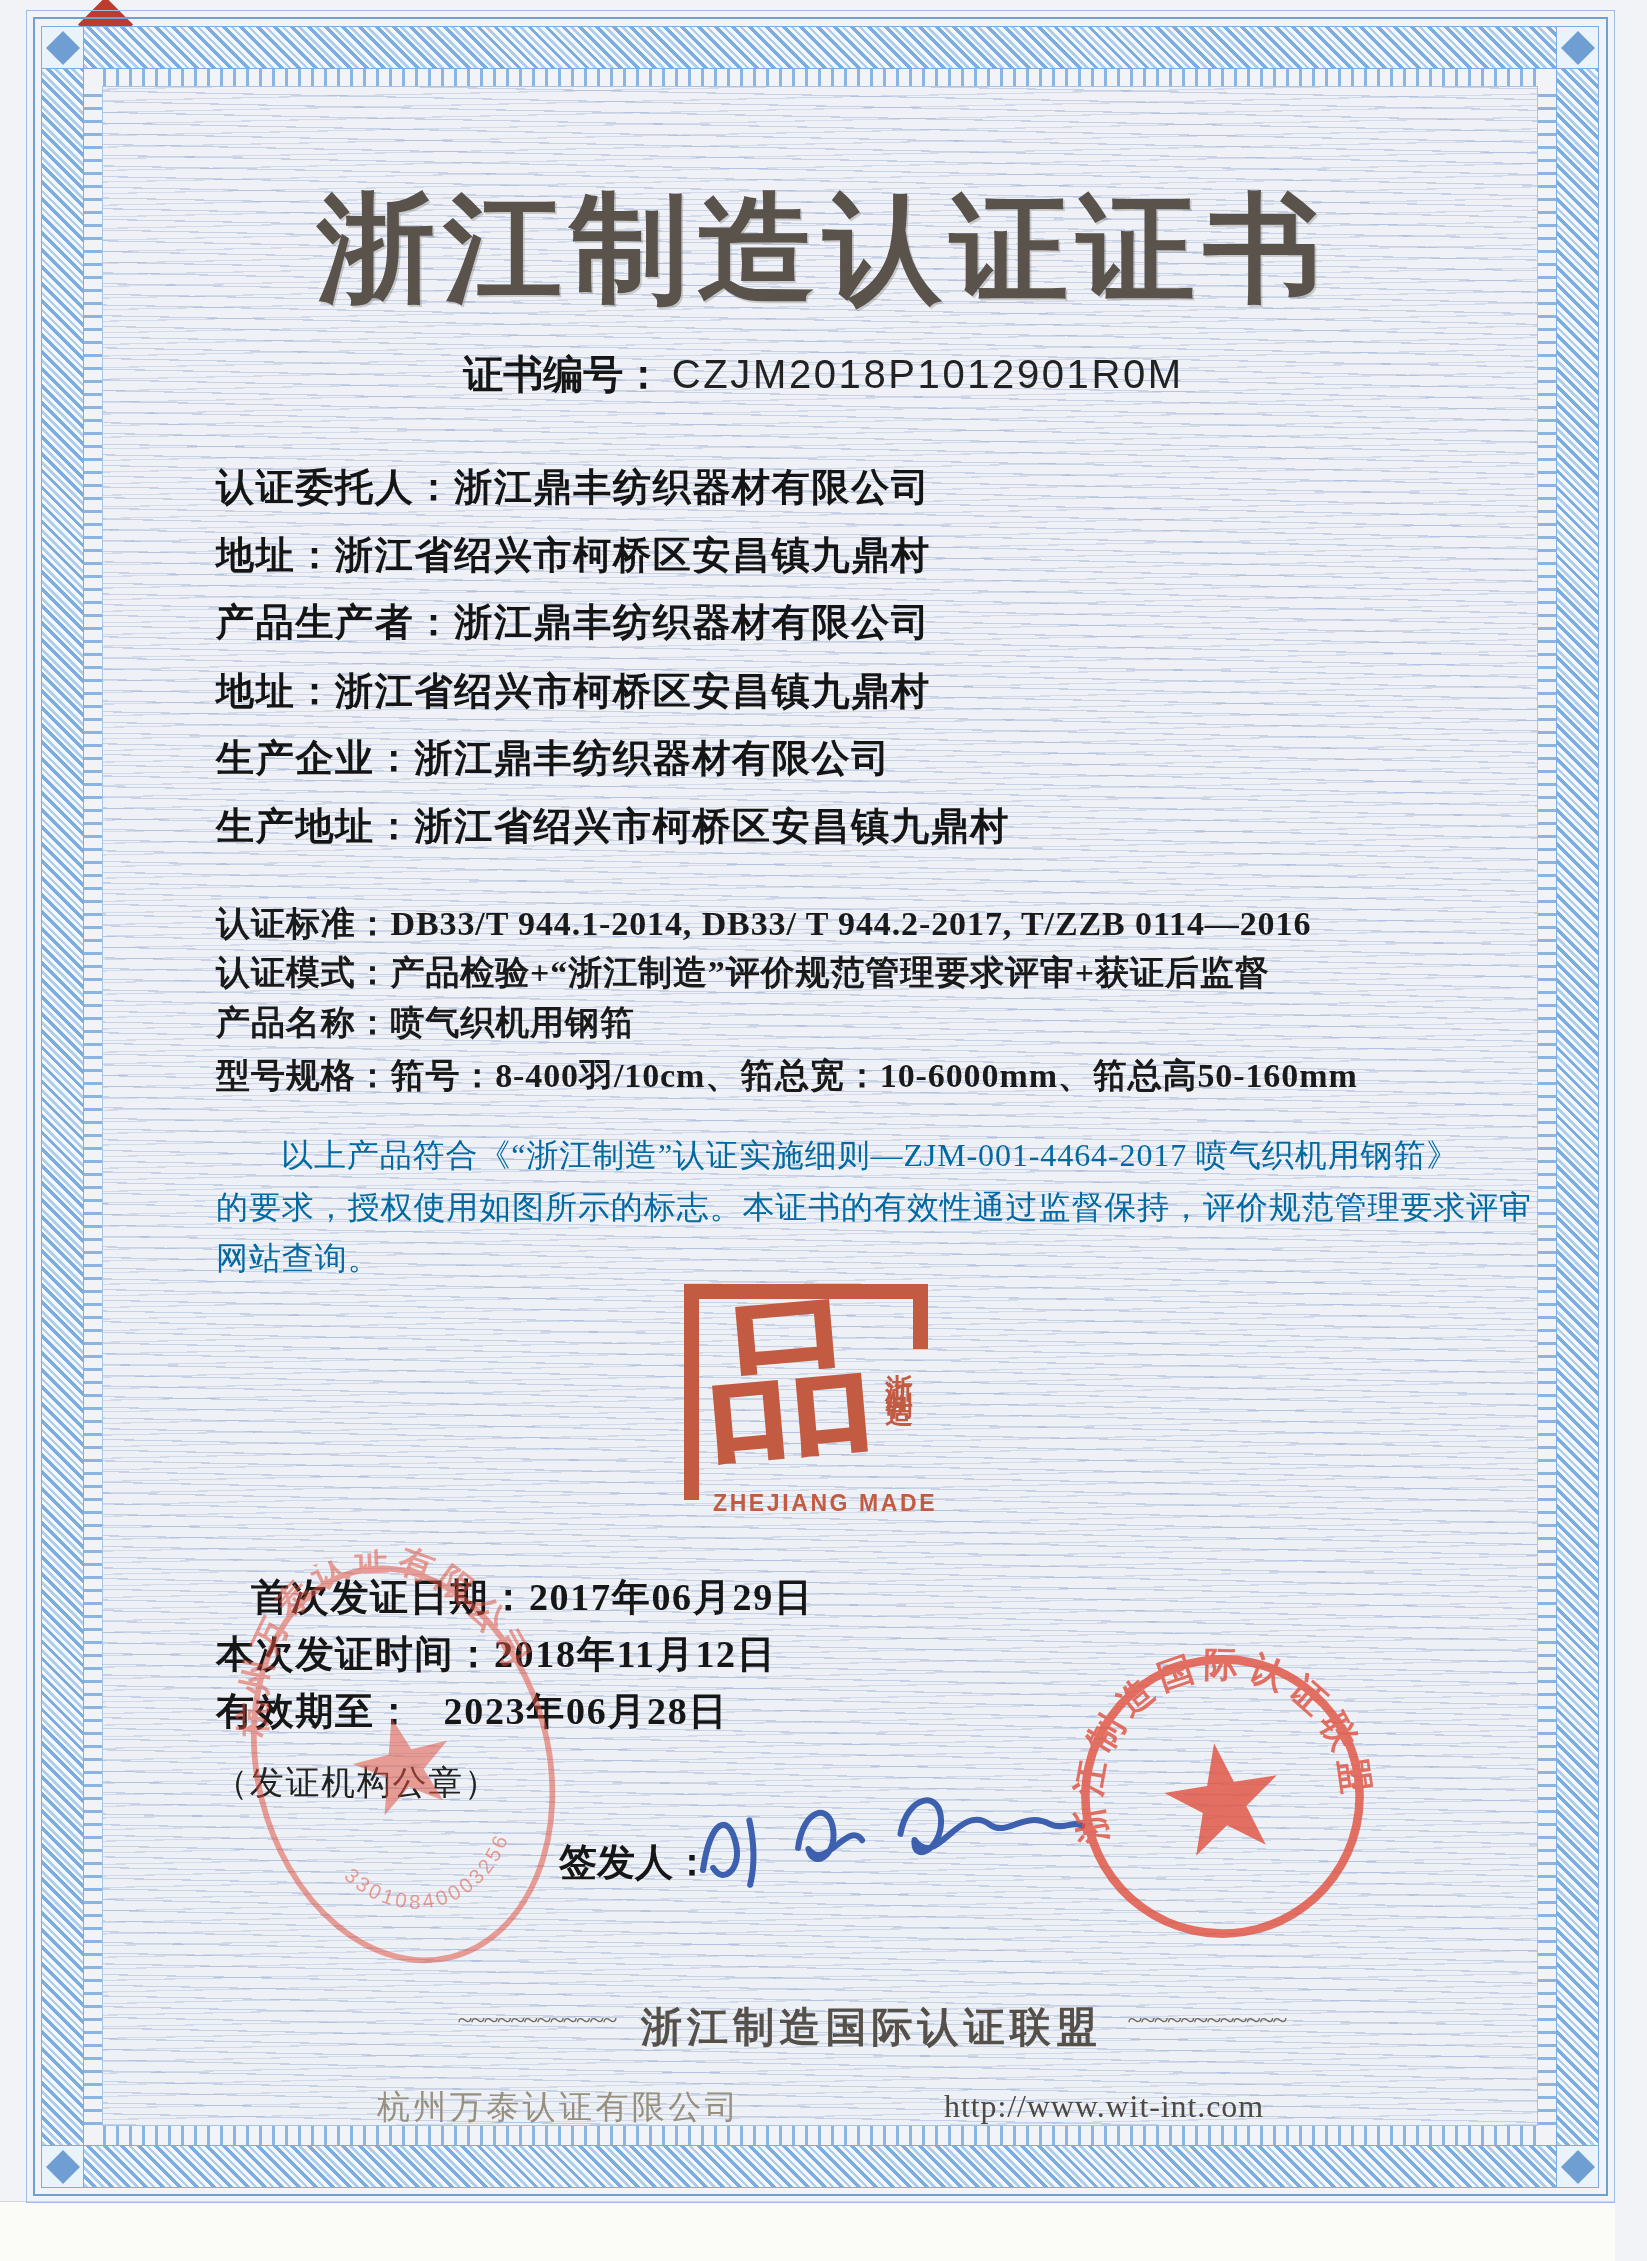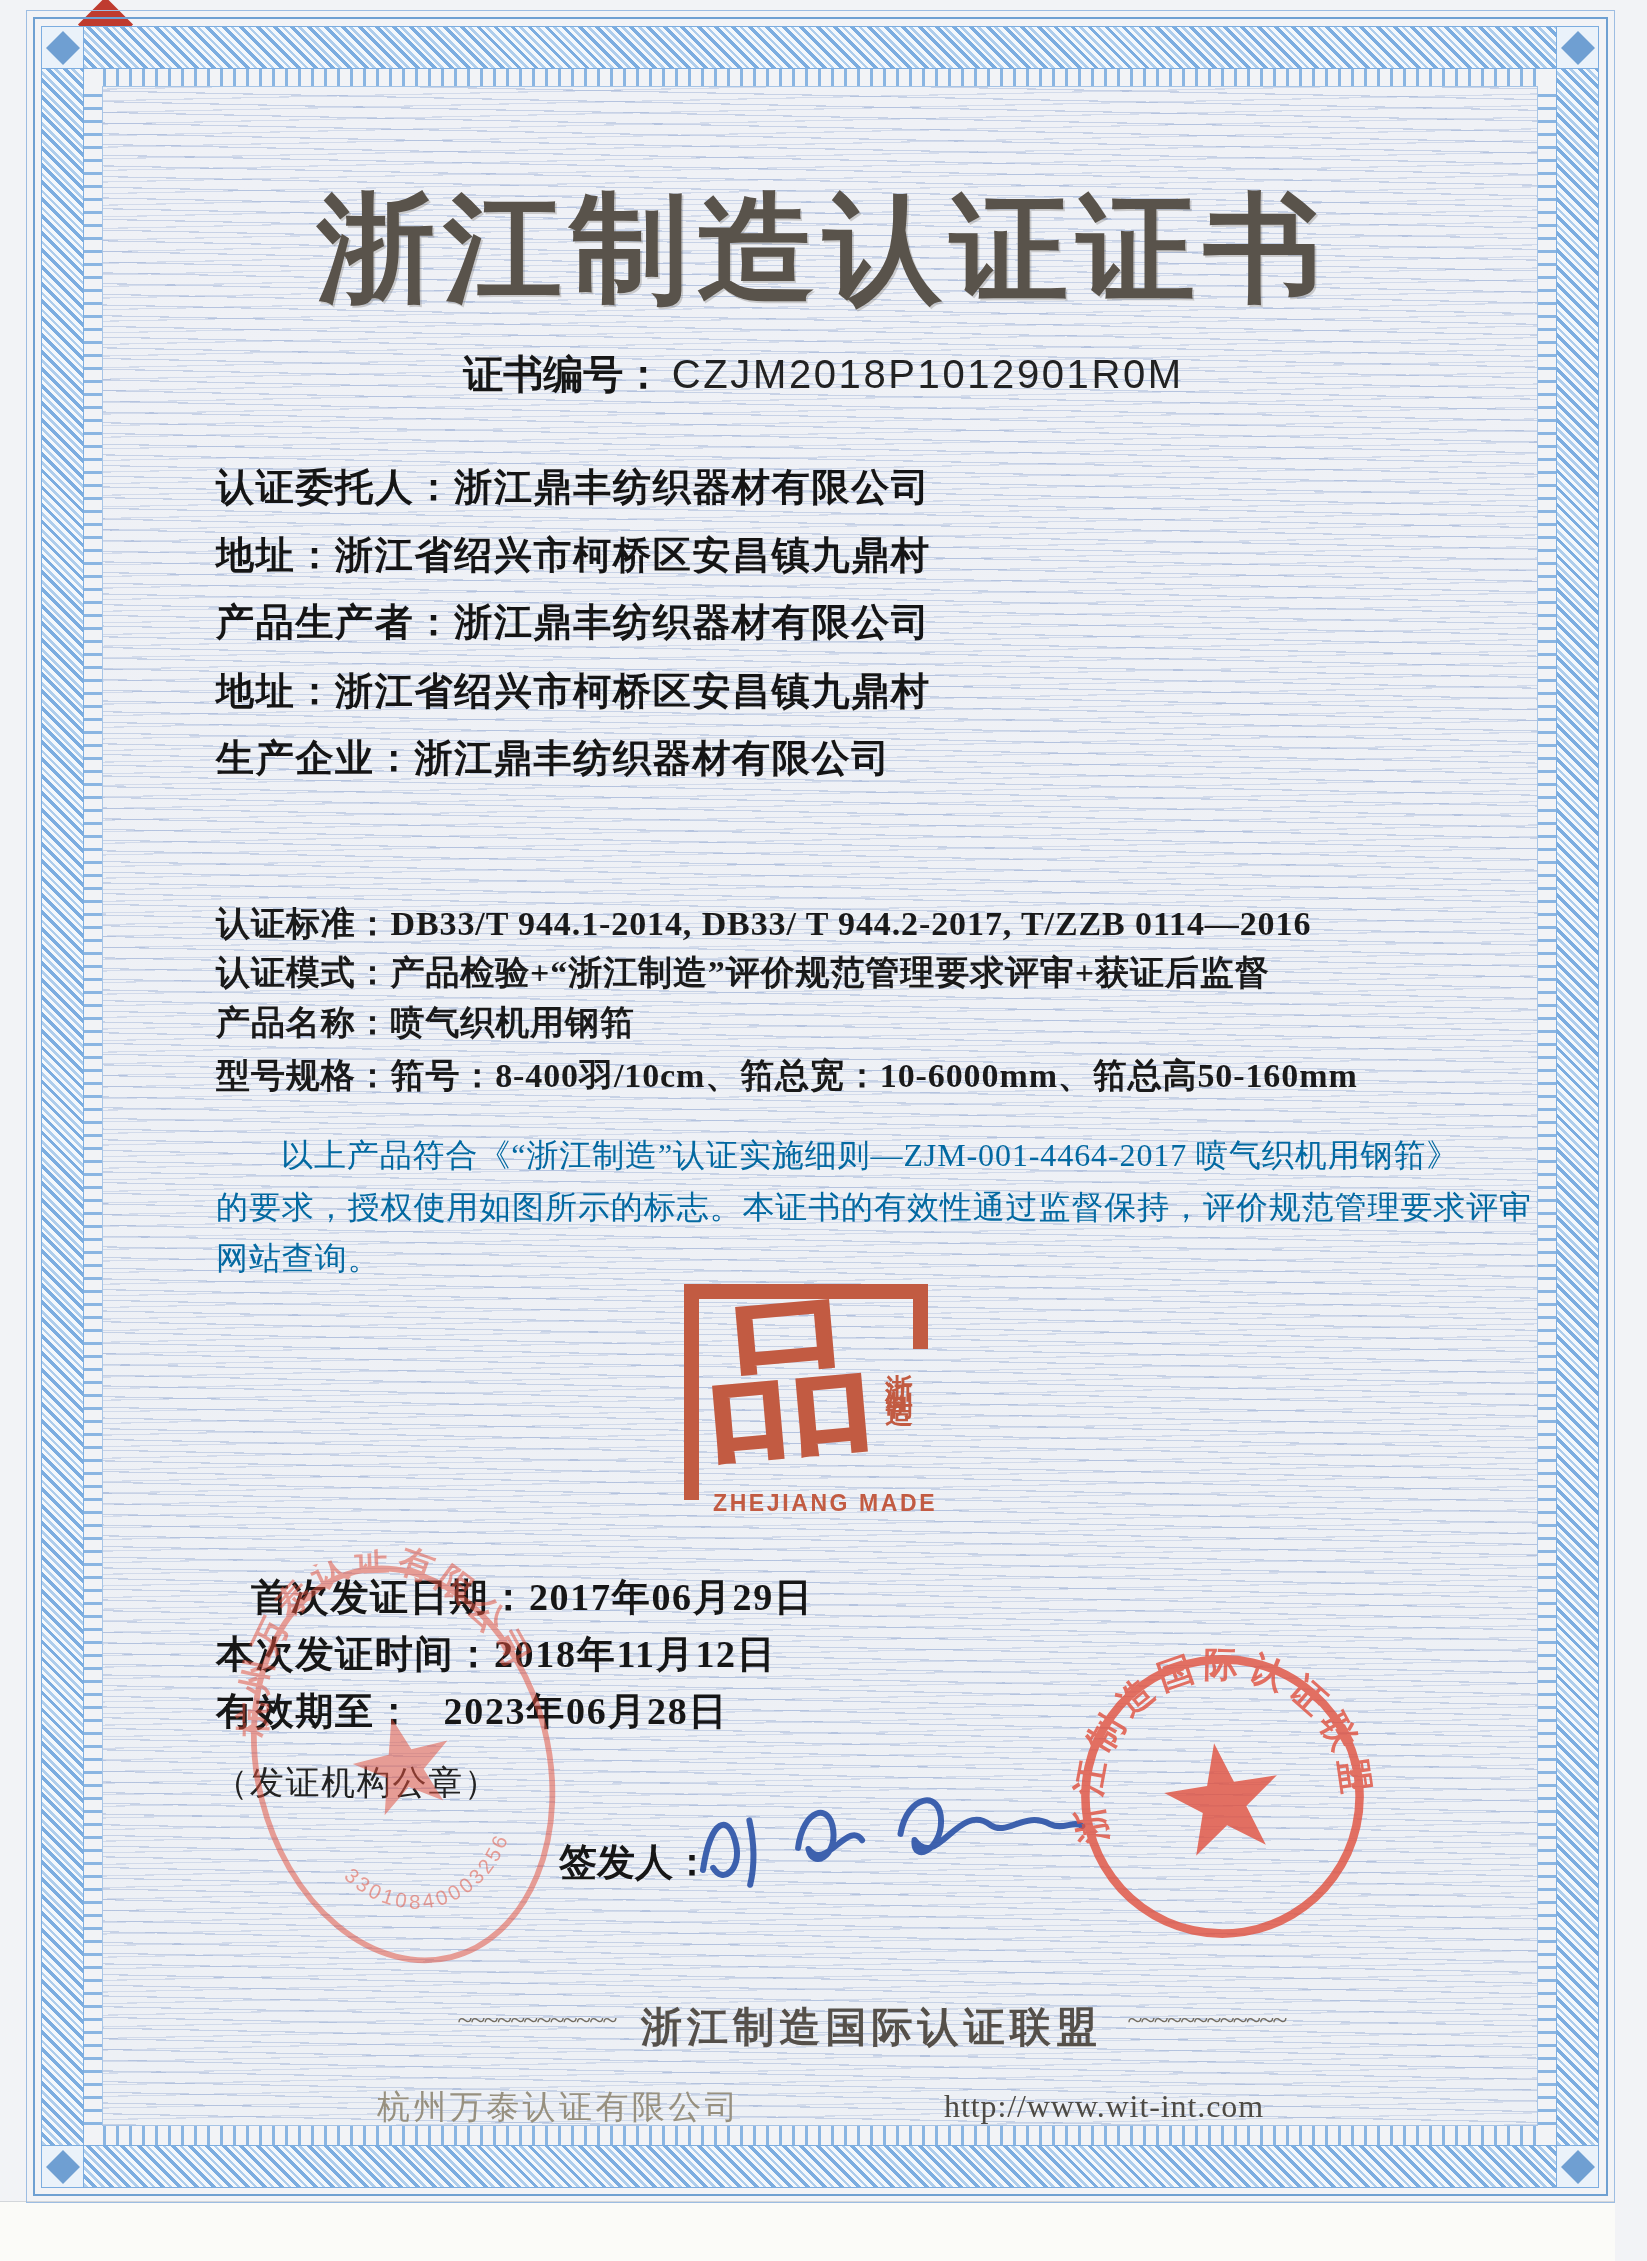--- a/index.html
+++ b/index.html
@@ -122,20 +122,23 @@
   </div>
   <div class="abs iline" style="top:597px;">
     <span>产品生产者：</span><span>浙江鼎丰纺织器材有限公司</span>
   </div>
   <div class="abs iline" style="top:666px;">
     <span>地址：</span><span>浙江省绍兴市柯桥区安昌镇九鼎村</span>
   </div>
   <div class="abs iline" style="top:733px;">
     <span>生产企业：</span><span>浙江鼎丰纺织器材有限公司</span>
   </div>
+  <div class="abs iline" style="top:801px;">
+    <span>生产地址：</span><span>浙江省绍兴市柯桥区安昌镇九鼎村</span>
+  </div>
 
   <div class="abs sline" style="top:901px;">
     <span>认证标准：</span><span>DB33/T 944.1-2014, DB33/ T 944.2-2017, T/ZZB 0114—2016</span>
   </div>
   <div class="abs sline" style="top:950px;">
     <span>认证模式：</span><span>产品检验+“浙江制造”评价规范管理要求评审+获证后监督</span>
   </div>
   <div class="abs sline" style="top:1000px;">
     <span>产品名称：</span><span>喷气织机用钢筘</span>
   </div>

